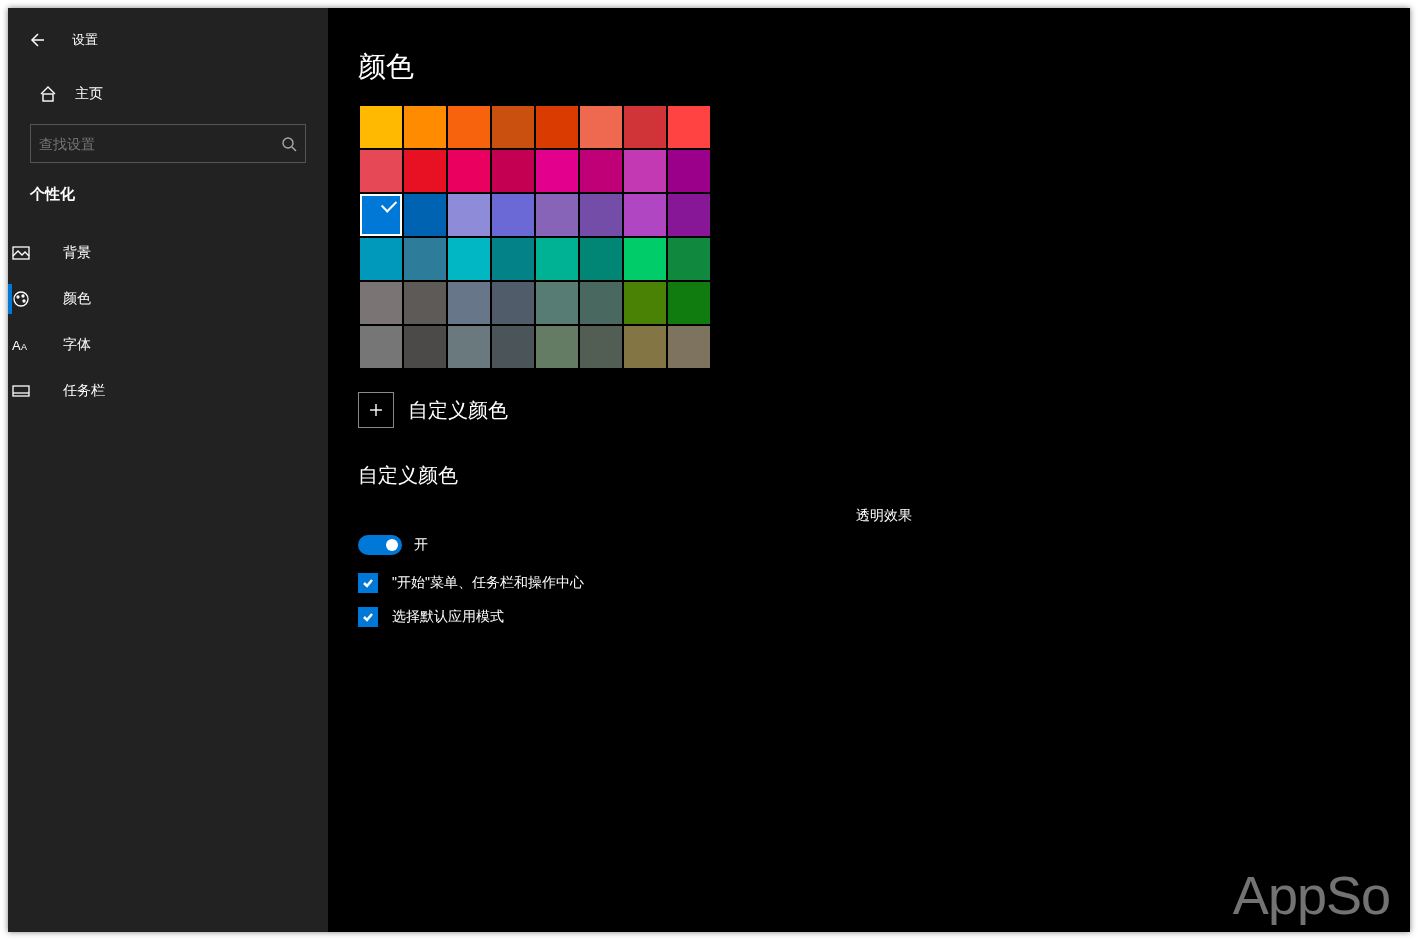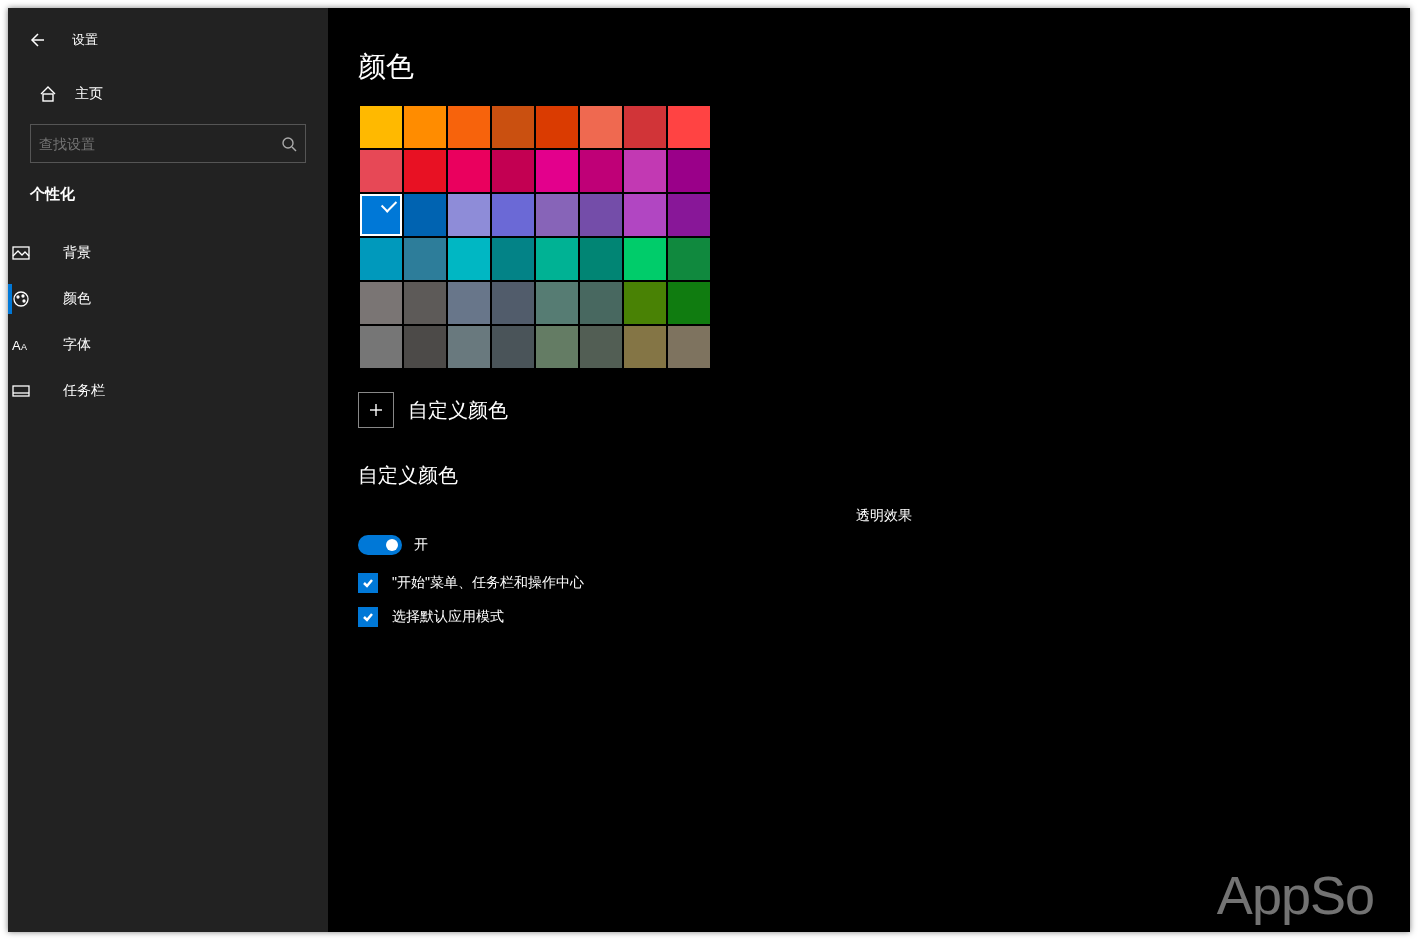--- a/index.html
+++ b/index.html
@@ -200,21 +200,21 @@
   .win-btn {
     width:46px; height:32px;
     display:flex; align-items:center; justify-content:center;
     cursor:pointer;
   }
   .win-btn svg { stroke:#fff; }
 
   
   .watermark {
     position:absolute;
-    right:36px; bottom:6px;
+    right:20px; bottom:6px;
     font-size:54px;
     font-weight:500;
     color: rgba(255,255,255,0.45);
     letter-spacing:-1px;
     font-family: "Segoe UI", Arial, sans-serif;
   }
 </style>
 </head>
 <body>
 

